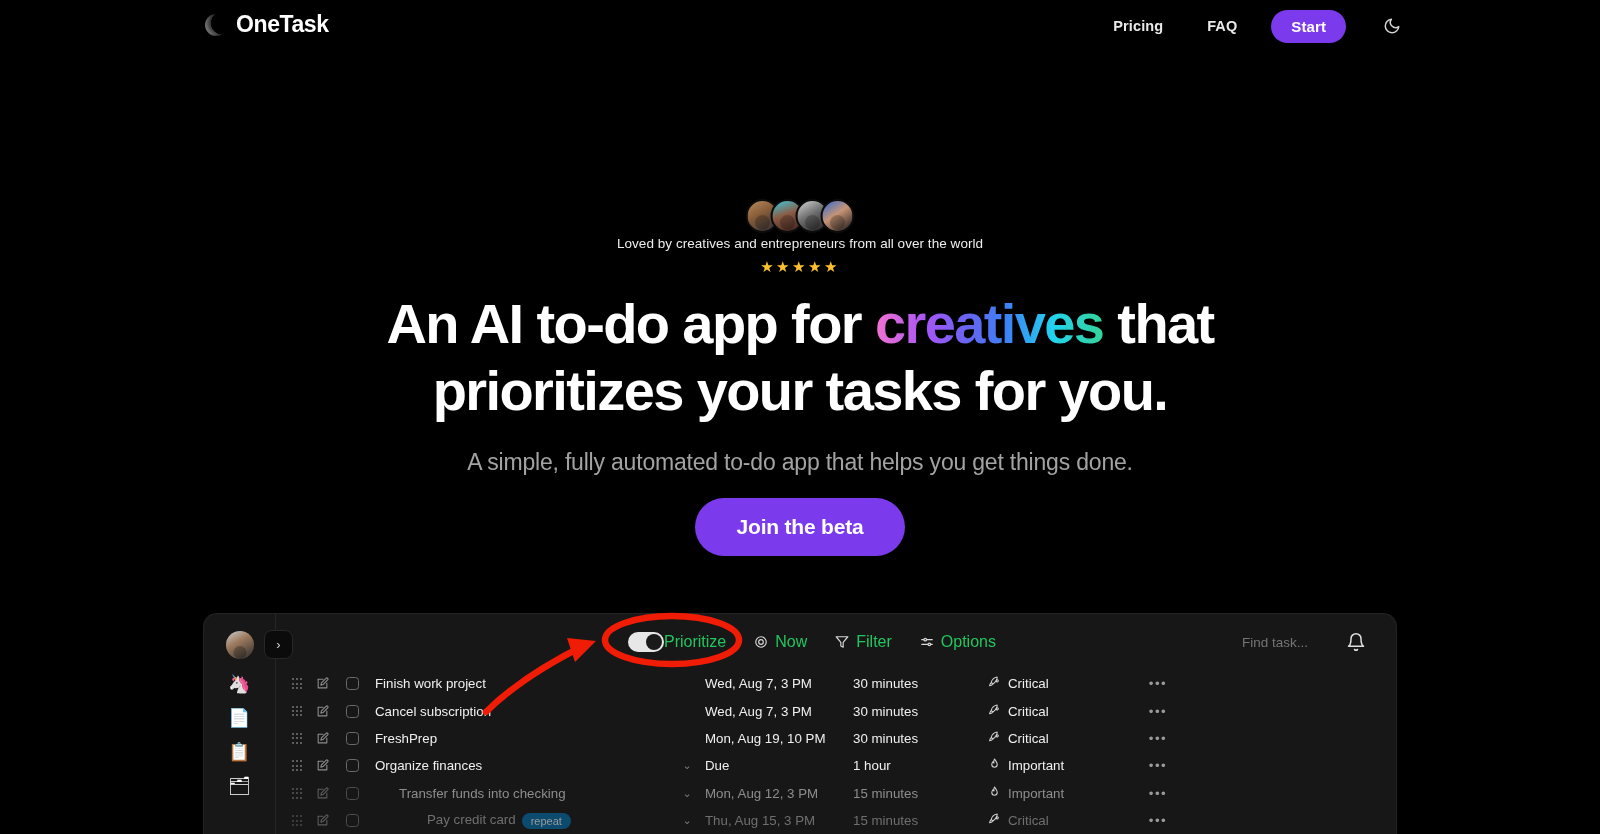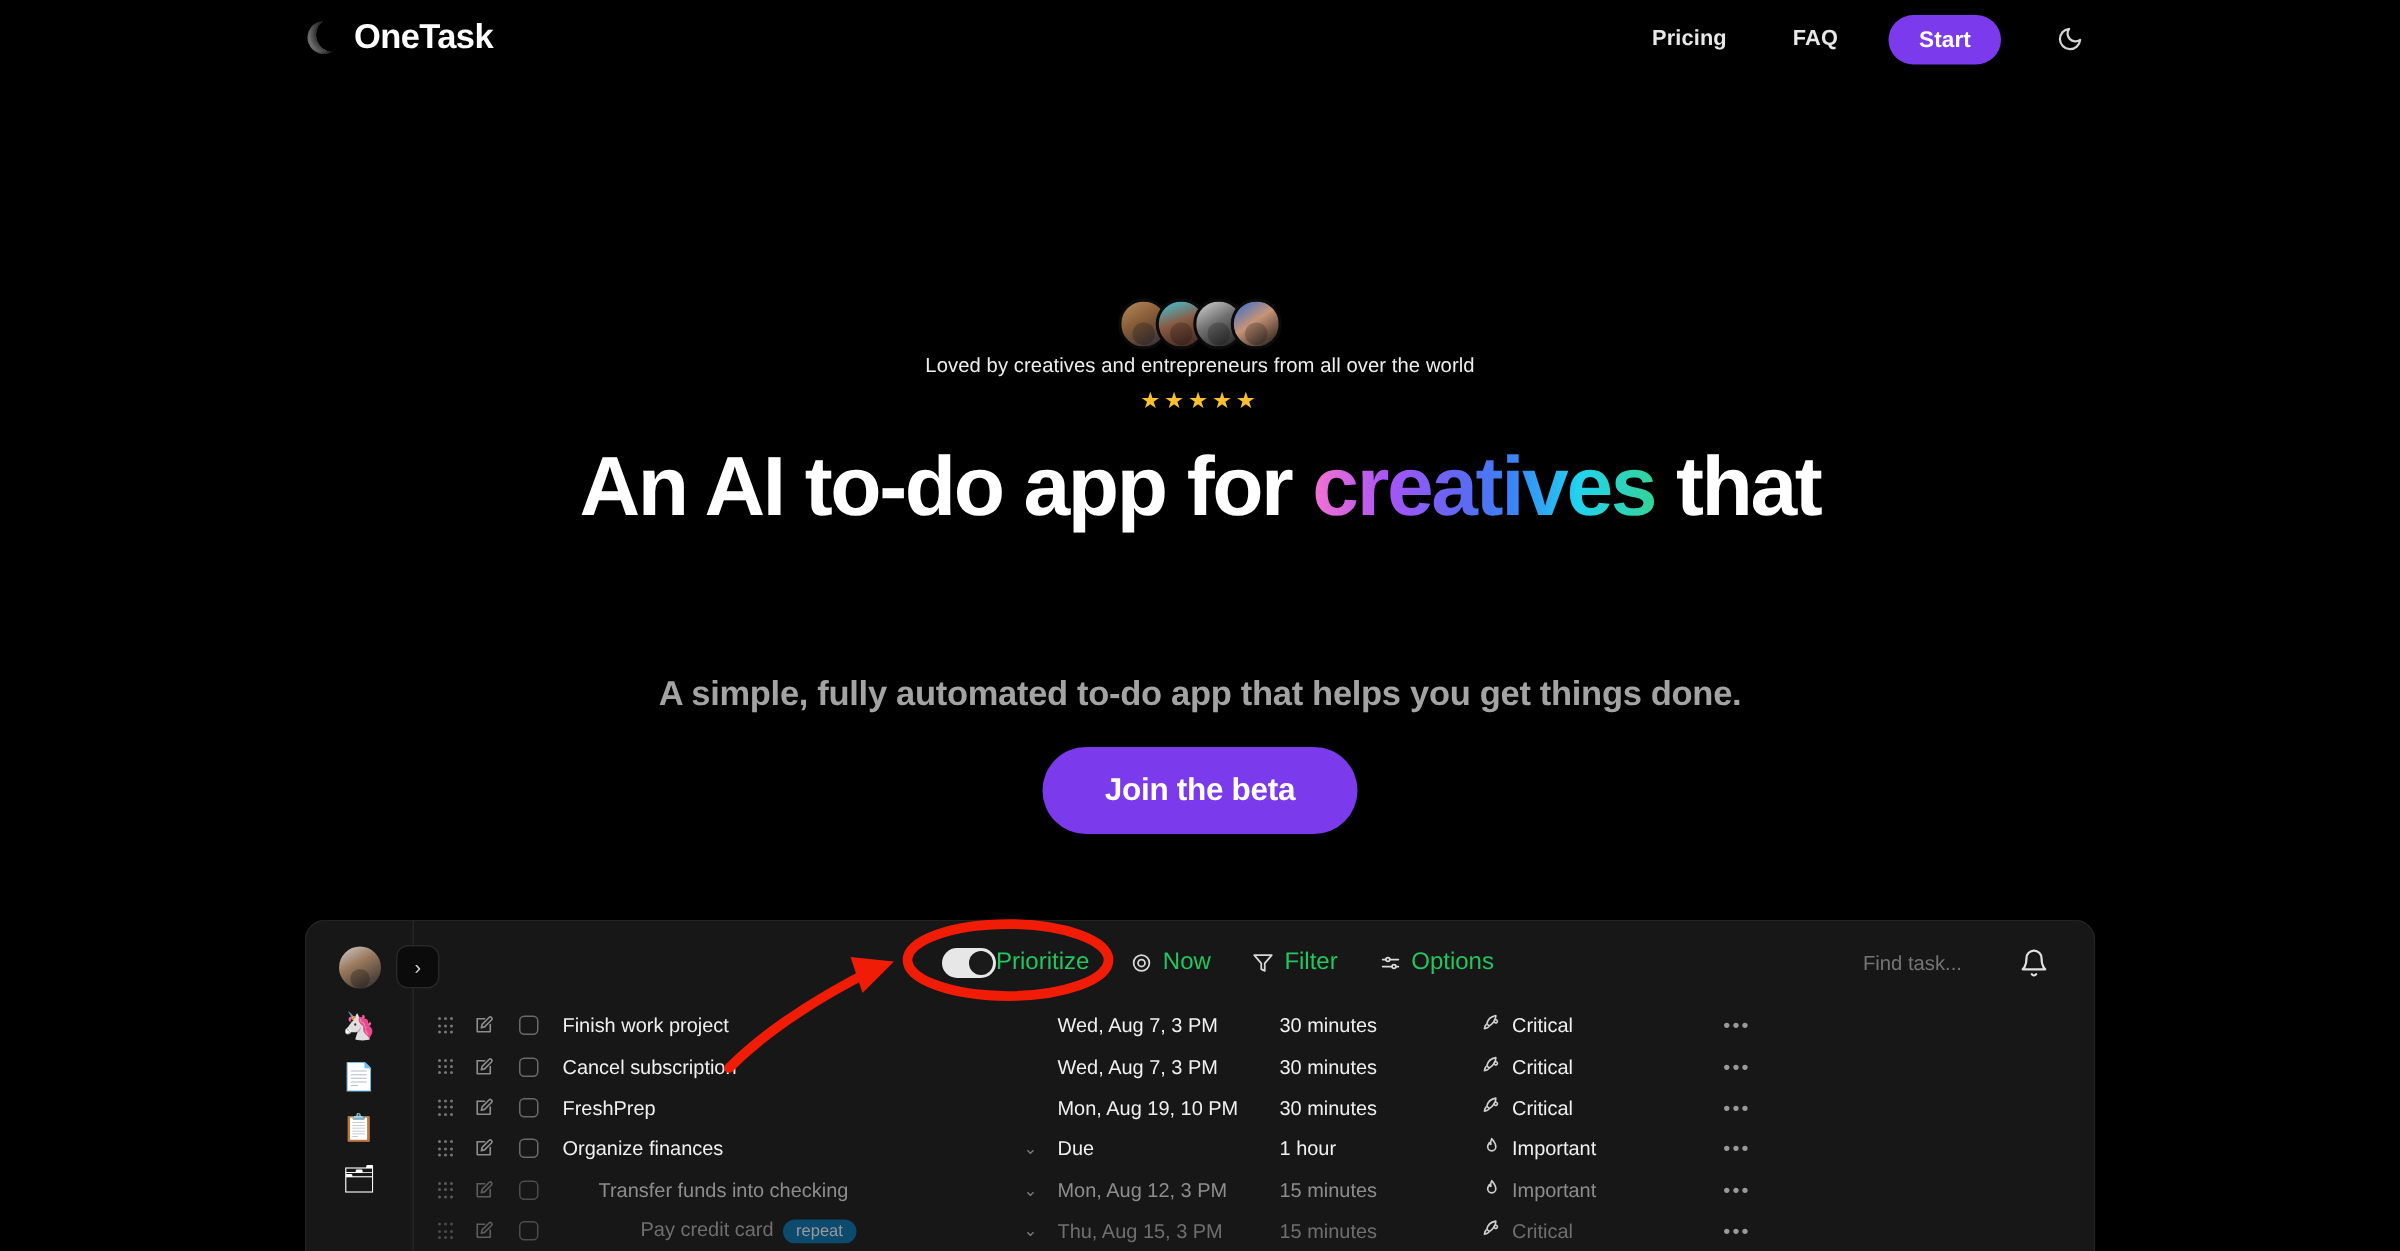--- a/index.html
+++ b/index.html
@@ -24,21 +24,21 @@
     box-shadow:inset -2px 0 3px rgba(0,0,0,.9);
     position:relative; overflow:hidden;
   }
   .brand-moon:after{
     content:""; position:absolute; inset:0; border-radius:50%;
     background:radial-gradient(circle at 78% 42%, rgba(0,0,0,1) 0 52%, rgba(0,0,0,0) 53%);
   }
   .brand-name { font-size:23px; font-weight:700; letter-spacing:-.4px; color:#fff; }
   .brand-name .thin { font-weight:700; }
 
-  .nav-right { position:absolute; right:200px; top:0; height:52px; display:flex; align-items:center; gap:0; }
+  .nav-right { position:absolute; right:188px; top:0; height:52px; display:flex; align-items:center; gap:0; }
   .nav-link {
     font-size:14.5px; font-weight:600; color:#e9e9ea; padding:0 22px; cursor:pointer;
     letter-spacing:.1px;
   }
   .start-btn {
     background:#7c3aed; color:#fff; font-size:15px; font-weight:700;
     border:none; border-radius:999px; padding:8px 20px; cursor:pointer; margin-left:12px;
     letter-spacing:.1px;
   }
   .theme-btn {
@@ -80,21 +80,21 @@
     position:absolute; top:296px; left:0; width:100%;
     font-size:56px; line-height:1.0; font-weight:800; letter-spacing:-1.6px; color:#fff;
   }
   .headline .l2 { display:block; margin-top:11px; }
   .grad {
     background:linear-gradient(90deg,#f472d0 0%,#a855f7 22%,#6366f1 42%,#3b82f6 58%,#22d3ee 78%,#34d399 100%);
     -webkit-background-clip:text; background-clip:text; color:transparent;
   }
   .subhead {
     position:absolute; top:449px; left:0; width:100%;
-    font-size:23px; color:#a3a3a3; font-weight:700; letter-spacing:-.2px;
+    font-size:23px; color:#a3a3a3; font-weight:400; letter-spacing:-.2px;
   }
   .cta-wrap { position:absolute; top:498px; left:0; width:100%; display:flex; justify-content:center; }
   .cta {
     background:#7c3aed; color:#fff; border:none; border-radius:999px;
     font-size:21px; font-weight:700; padding:17px 42px; cursor:pointer; letter-spacing:-.2px;
   }
 
   
   .app {
     position:absolute; left:203px; top:613px; width:1194px; height:221px;
@@ -214,20 +214,21 @@
       <div class="av av1"></div>
       <div class="av av2"></div>
       <div class="av av3"></div>
       <div class="av av4"></div>
     </div>
     <div class="loved">Loved by creatives and entrepreneurs from all over the world</div>
     <div class="stars">★★★★★</div>
 
     <h1 class="headline">
       <span>An AI to-do app for </span><span class="grad">creatives</span><span> that</span>
+      <span class="l2">prioritizes your tasks for you.</span>
     </h1>
 
     <div class="subhead">A simple, fully automated to-do app that helps you get things done.</div>
     <div class="cta-wrap">
       <button class="cta">Join the beta</button>
     </div>
   </div>
 
   <div class="app">
 

